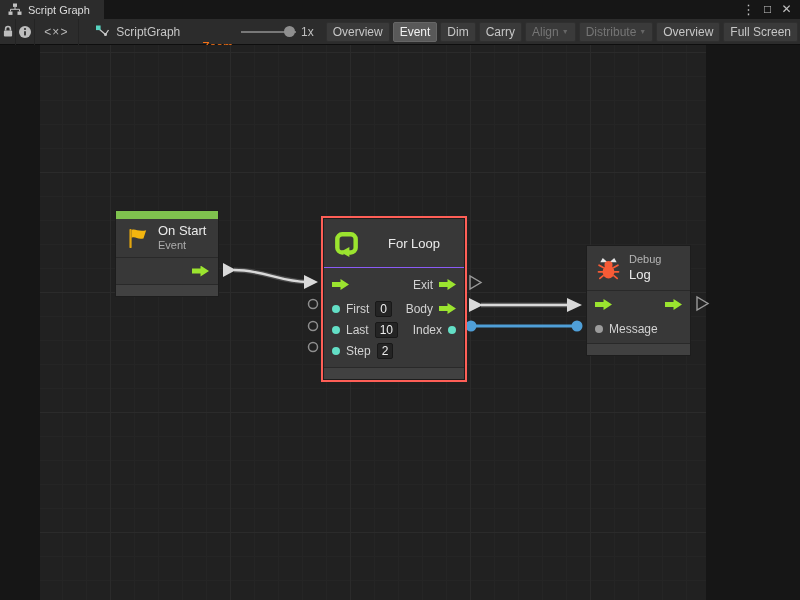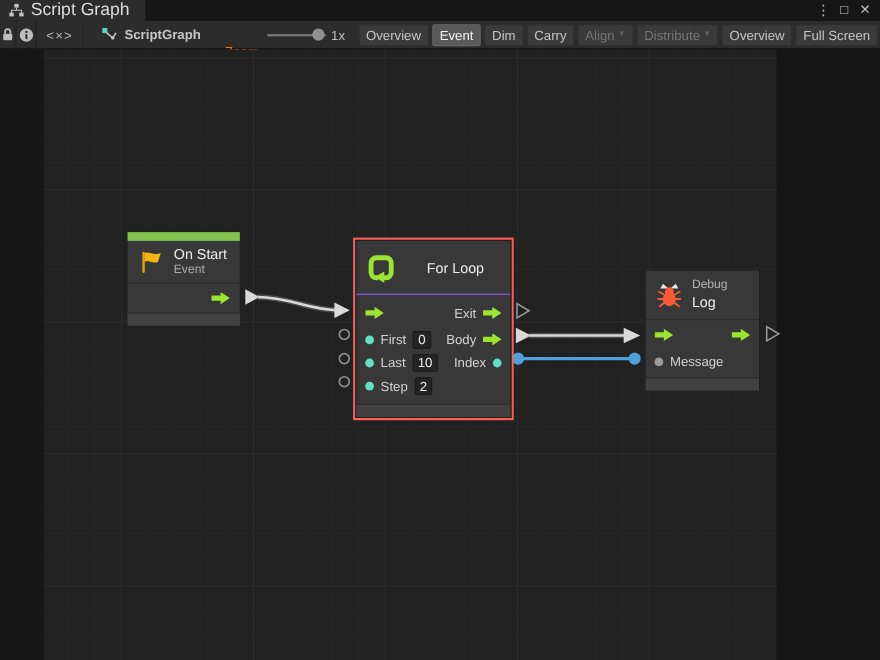--- a/index.html
+++ b/index.html
@@ -10,39 +10,39 @@
     position:relative;
     -webkit-font-smoothing:antialiased;
     user-select:none;
   }
 
   
   .titlebar { height:19px; background:#161616; display:flex; align-items:stretch; }
   .tab {
     display:flex; align-items:center; gap:6px;
     padding:0 14px 0 8px; background:#2c2c2c;
-    font-size:16px; color:#dcdcdc; cursor:default;
+    font-size:11px; color:#dcdcdc; cursor:default;
   }
   .win-controls { margin-left:auto; display:flex; align-items:center; gap:2px; padding-right:5px; color:#c3c3c3; }
   .win-controls span { width:17px; text-align:center; font-size:12px; line-height:19px; cursor:default; }
   .win-controls .menu-glyph { font-size:13px; }
 
   
   .toolbar {
     height:26px; background:#2c2c2c; border-bottom:1px solid #0e0e0e;
     display:flex; align-items:center; font-size:12px; color:#c6c6c6;
   }
   .icon-btn {
     height:26px; display:flex; align-items:center; justify-content:center;
     background:transparent; border:none; border-right:1px solid #242424; cursor:default;
   }
   .icon-btn.lock { width:25px; }
   .icon-btn.info { width:29px; }
   .icon-btn.code { width:71px; color:#b9b9b9; font-size:12px; letter-spacing:1px; }
-  .graph-ref { display:flex; align-items:flex-start; gap:6px; padding:0 8px; margin-left:8px; cursor:default;font-weight:bold; }
+  .graph-ref { display:flex; align-items:flex-end; gap:6px; padding:0 8px; margin-left:8px; cursor:default; }
   .zoom-label { margin-left:14px; color:#f97316;margin-top:30px; }
   .zoom-slider { position:relative; width:88px; height:26px; margin:0 5px 0 8px; cursor:default; }
   .zoom-slider .track { position:absolute; left:0; right:0; top:12px; height:2px; background:#787878; }
   .zoom-slider .handle { position:absolute; right:1px; top:7px; width:11px; height:11px; border-radius:50%; background:#8f8f8f; }
   .zoom-val { margin-right:12px; color:#c0c0c0; }
   .tb-buttons { margin-left:auto; display:flex; gap:3px; padding-right:2px; }
   .tb-btn {
     height:20px; padding:0 6px; background:#3a3a3a; border:1px solid #2f2f2f; border-radius:2px;
     color:#c6c6c6; font-size:12px; font-family:inherit; display:flex; align-items:center; gap:3px; cursor:default;
     white-space:nowrap;

